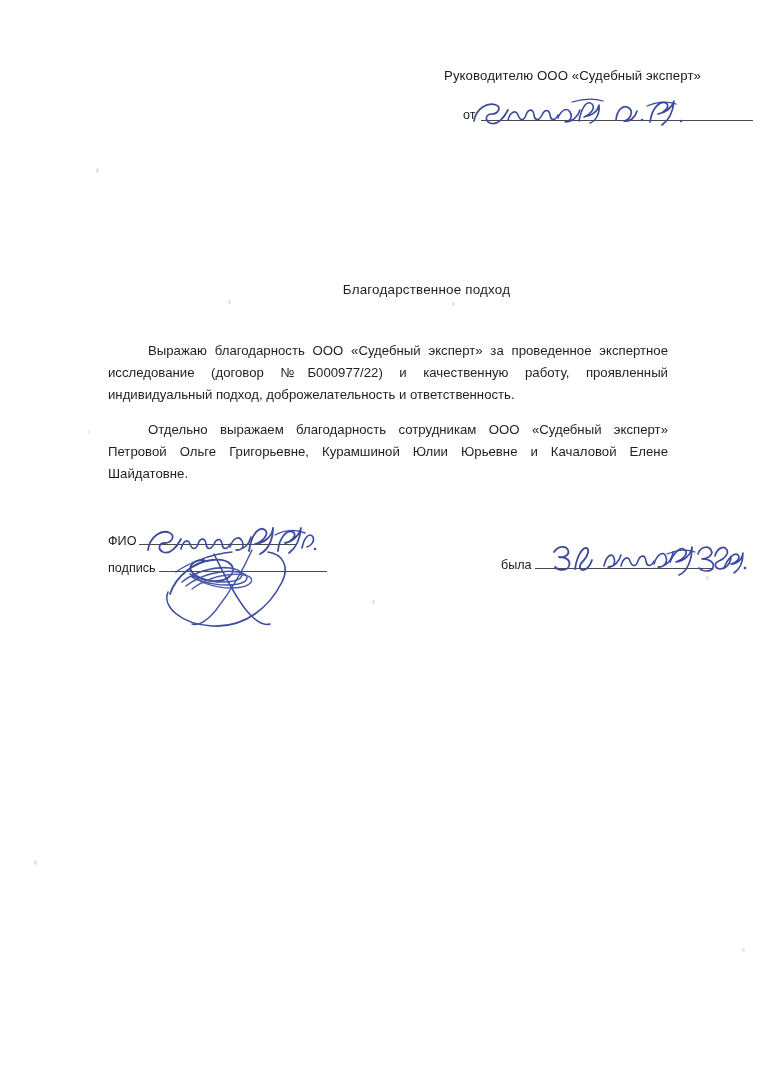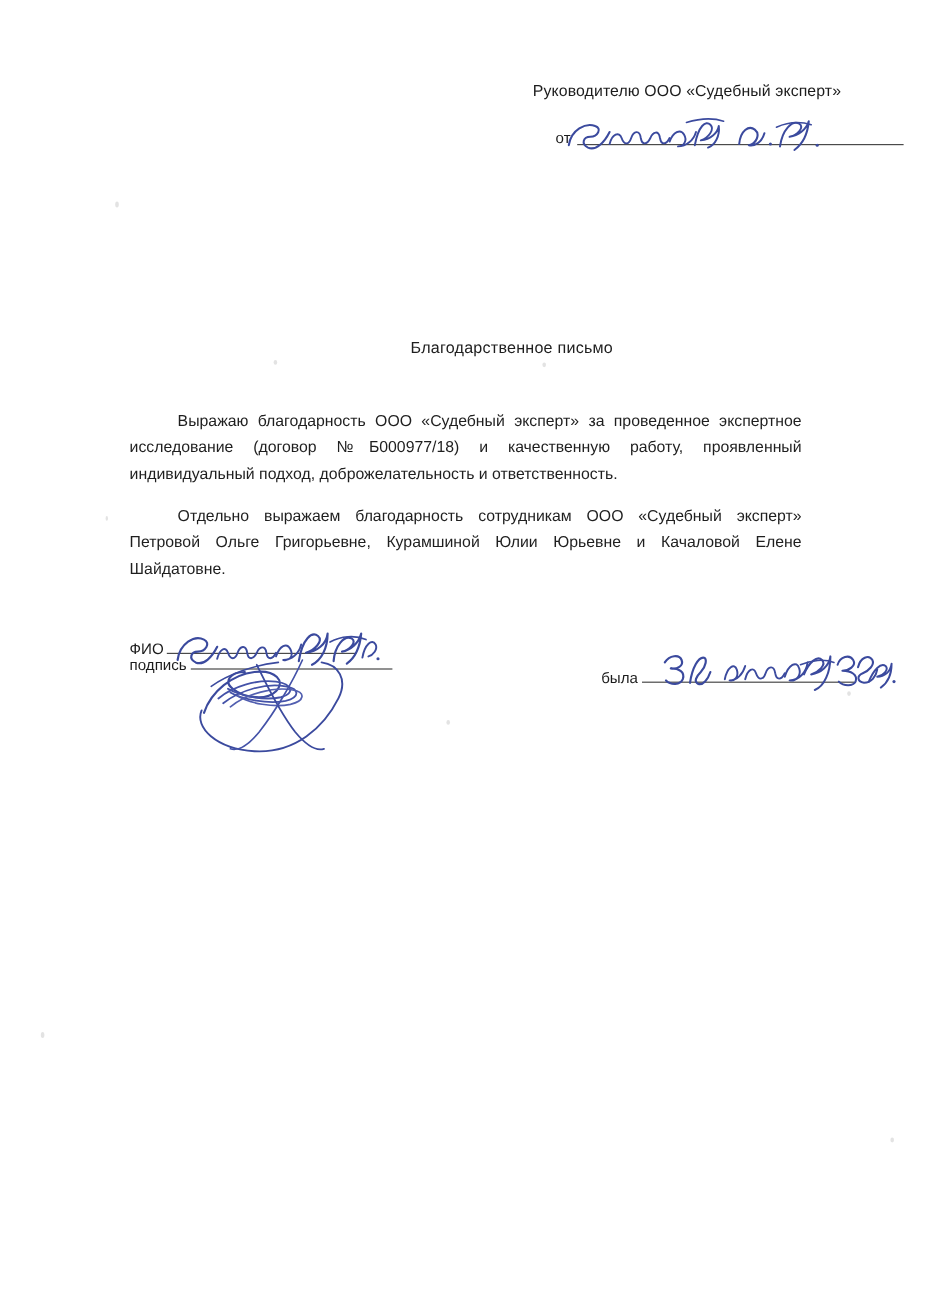--- a/index.html
+++ b/index.html
@@ -104,21 +104,21 @@
     white-space: nowrap;
   }
   .field-rule {
     height: 1px;
     background: #4a4a4a;
     margin-left: 3px;
     margin-bottom: 3px;
   }
   .row-fio   { left: 0px;   top: 2px; text-align: center; }
   .row-fio   .field-rule { width: 158px; }
-  .row-sign  { left: 0px;   top: 15px; }
+  .row-sign  { left: 0px;   top: 29px; }
   .row-sign  .field-rule { width: 168px; }
   .row-date  { left: 393px; top: 26px; }
   .row-date  .field-rule { width: 178px; }
 
   
   .ink {
     position: absolute;
     pointer-events: none;
   }
   .ink svg { display: block; overflow: visible; }
@@ -166,25 +166,25 @@
                C164 26, 169 22, 171 15" stroke="#3b4a9e" stroke-width="1.7"></path>
       <circle cx="176" cy="24" r="1.3" fill="#3b4a9e"></circle>
       <path d="M184 26 C186 12, 194 4, 200 7 C205 10, 198 17, 192 18
                C199 17, 206 12, 208 5 C207 16, 203 24, 196 29" stroke="#3b4a9e" stroke-width="1.7"></path>
       <path d="M181 10 C190 6, 201 5, 210 8" stroke="#3b4a9e" stroke-width="1.3"></path>
       <circle cx="215" cy="25" r="1.3" fill="#3b4a9e"></circle>
     </svg>
   </div>
 
   <div class="doc-title">
-    <span class="inner">Благодарственное письмо</span>
+    <span class="inner">Благодарственное подход</span>
   </div>
 
   <div class="body-text">
-    <p class="para">Выражаю благодарность ООО «Судебный эксперт» за проведенное экспертное исследование (договор №Б000977/18) и качественную работу, проявленный индивидуальный подход, доброжелательность и ответственность.</p>
+    <p class="para">Выражаю благодарность ООО «Судебный эксперт» за проведенное экспертное исследование (договор №Б000977/22) и качественную работу, проявленный индивидуальный подход, доброжелательность и ответственность.</p>
     <p class="para">Отдельно выражаем благодарность сотрудникам ООО «Судебный эксперт» Петровой Ольге Григорьевне, Курамшиной Юлии Юрьевне и Качаловой Елене Шайдатовне.</p>
   </div>
 
   <div class="sig-block">
 
     <div class="field-row row-fio">
       <span class="field-label">ФИО</span>
       <span class="field-rule"></span>
     </div>
 

